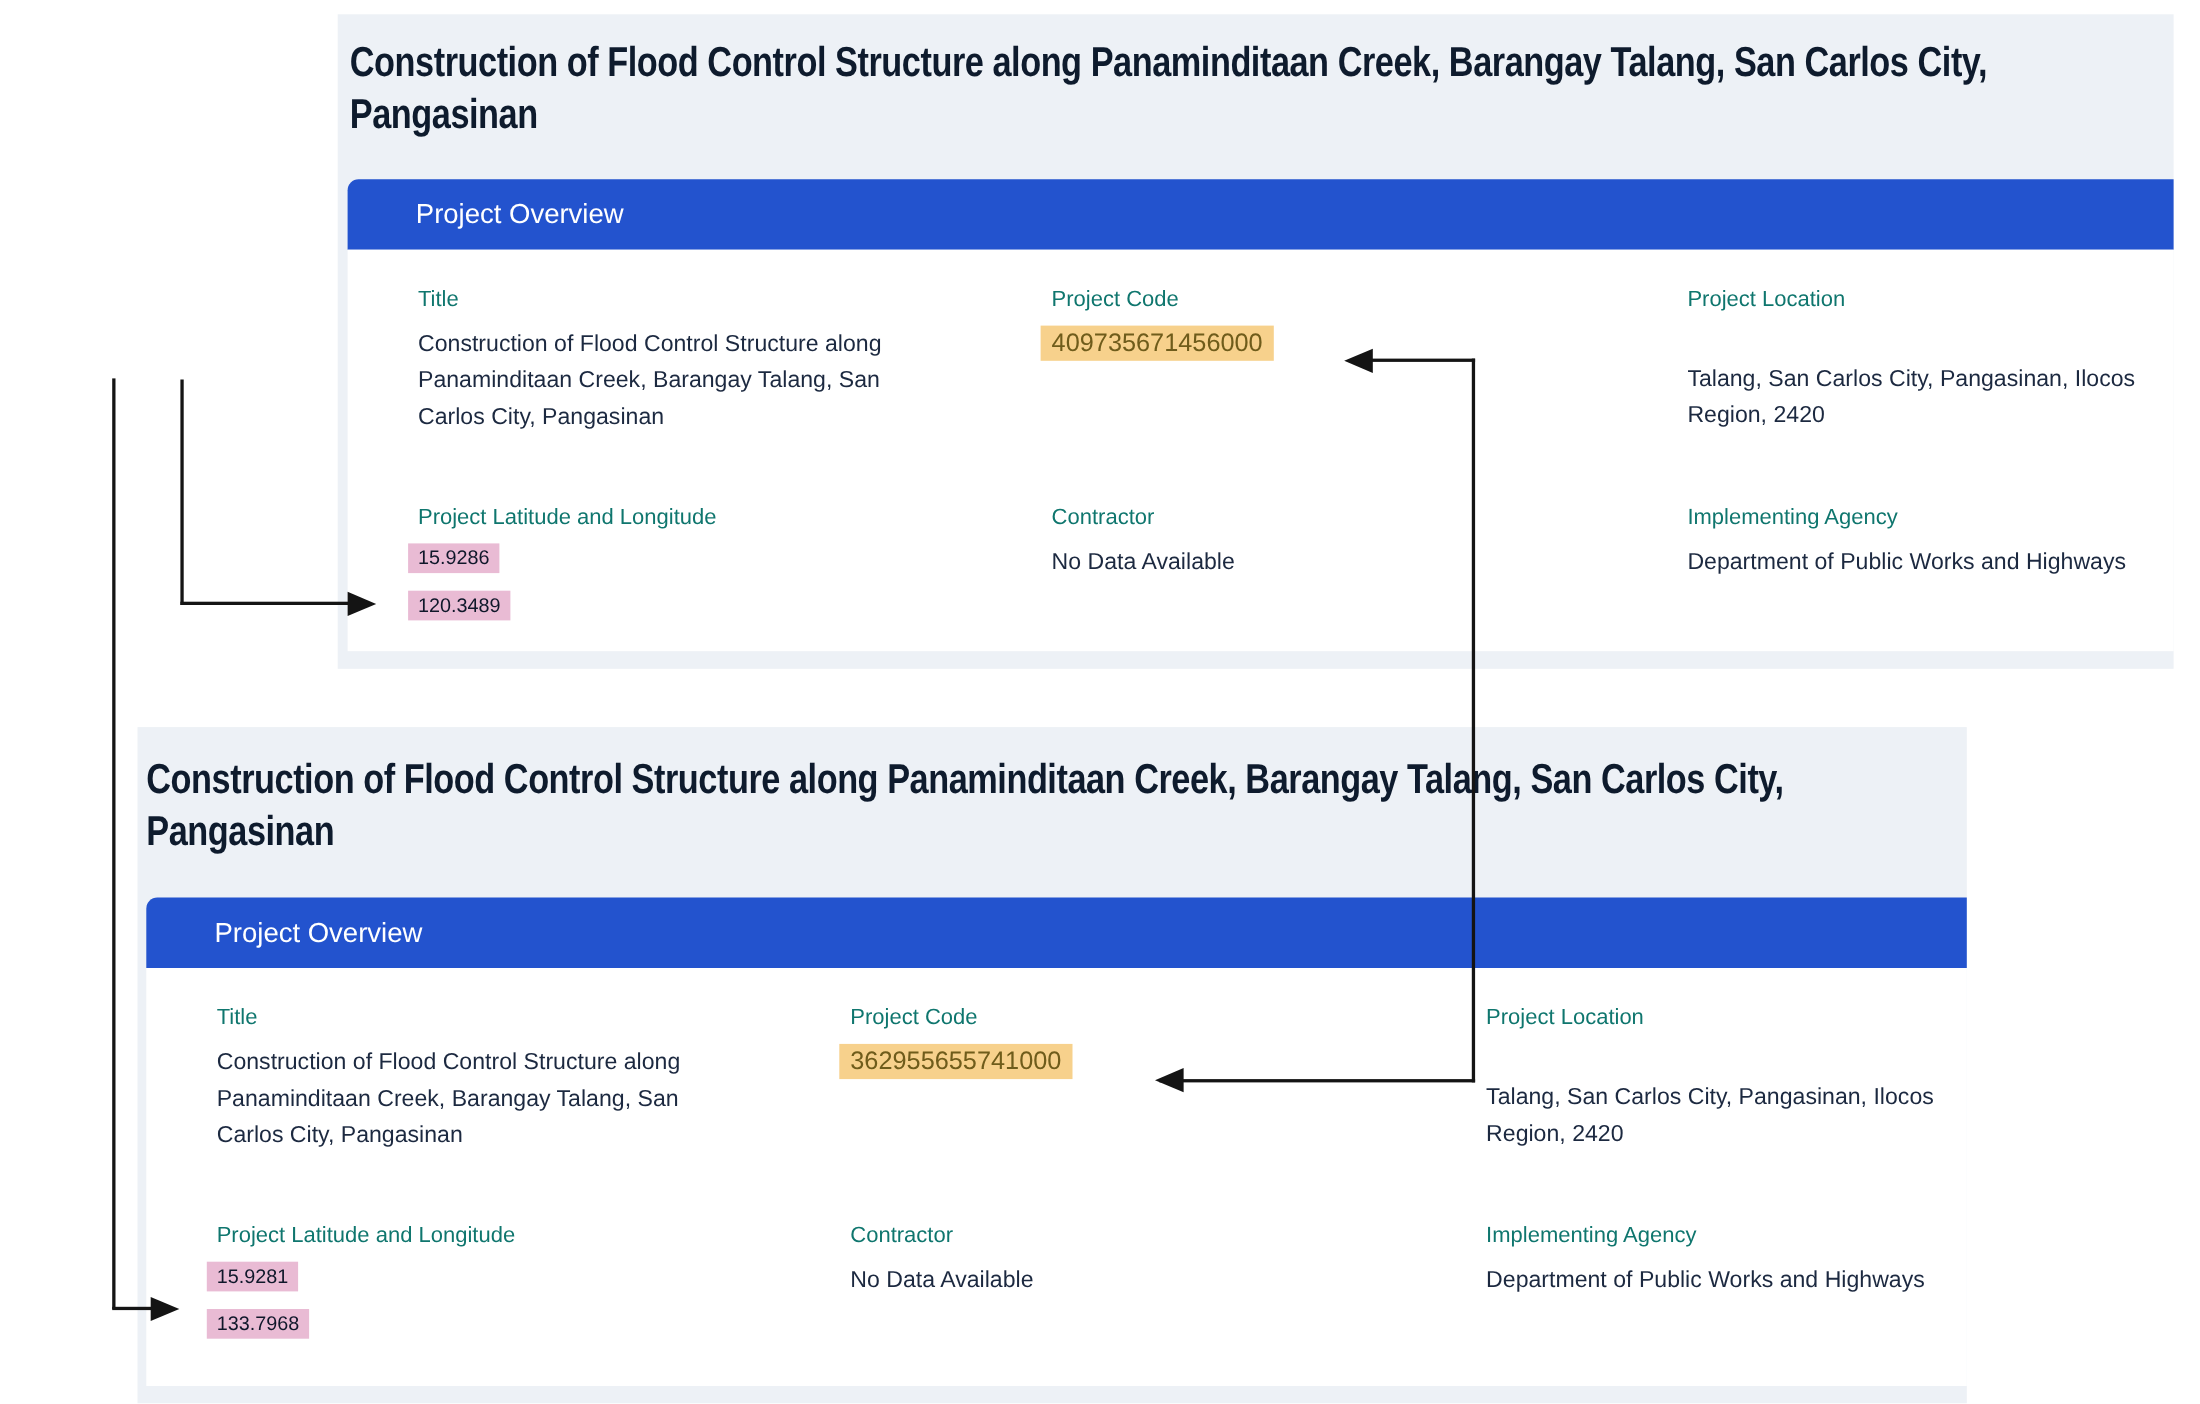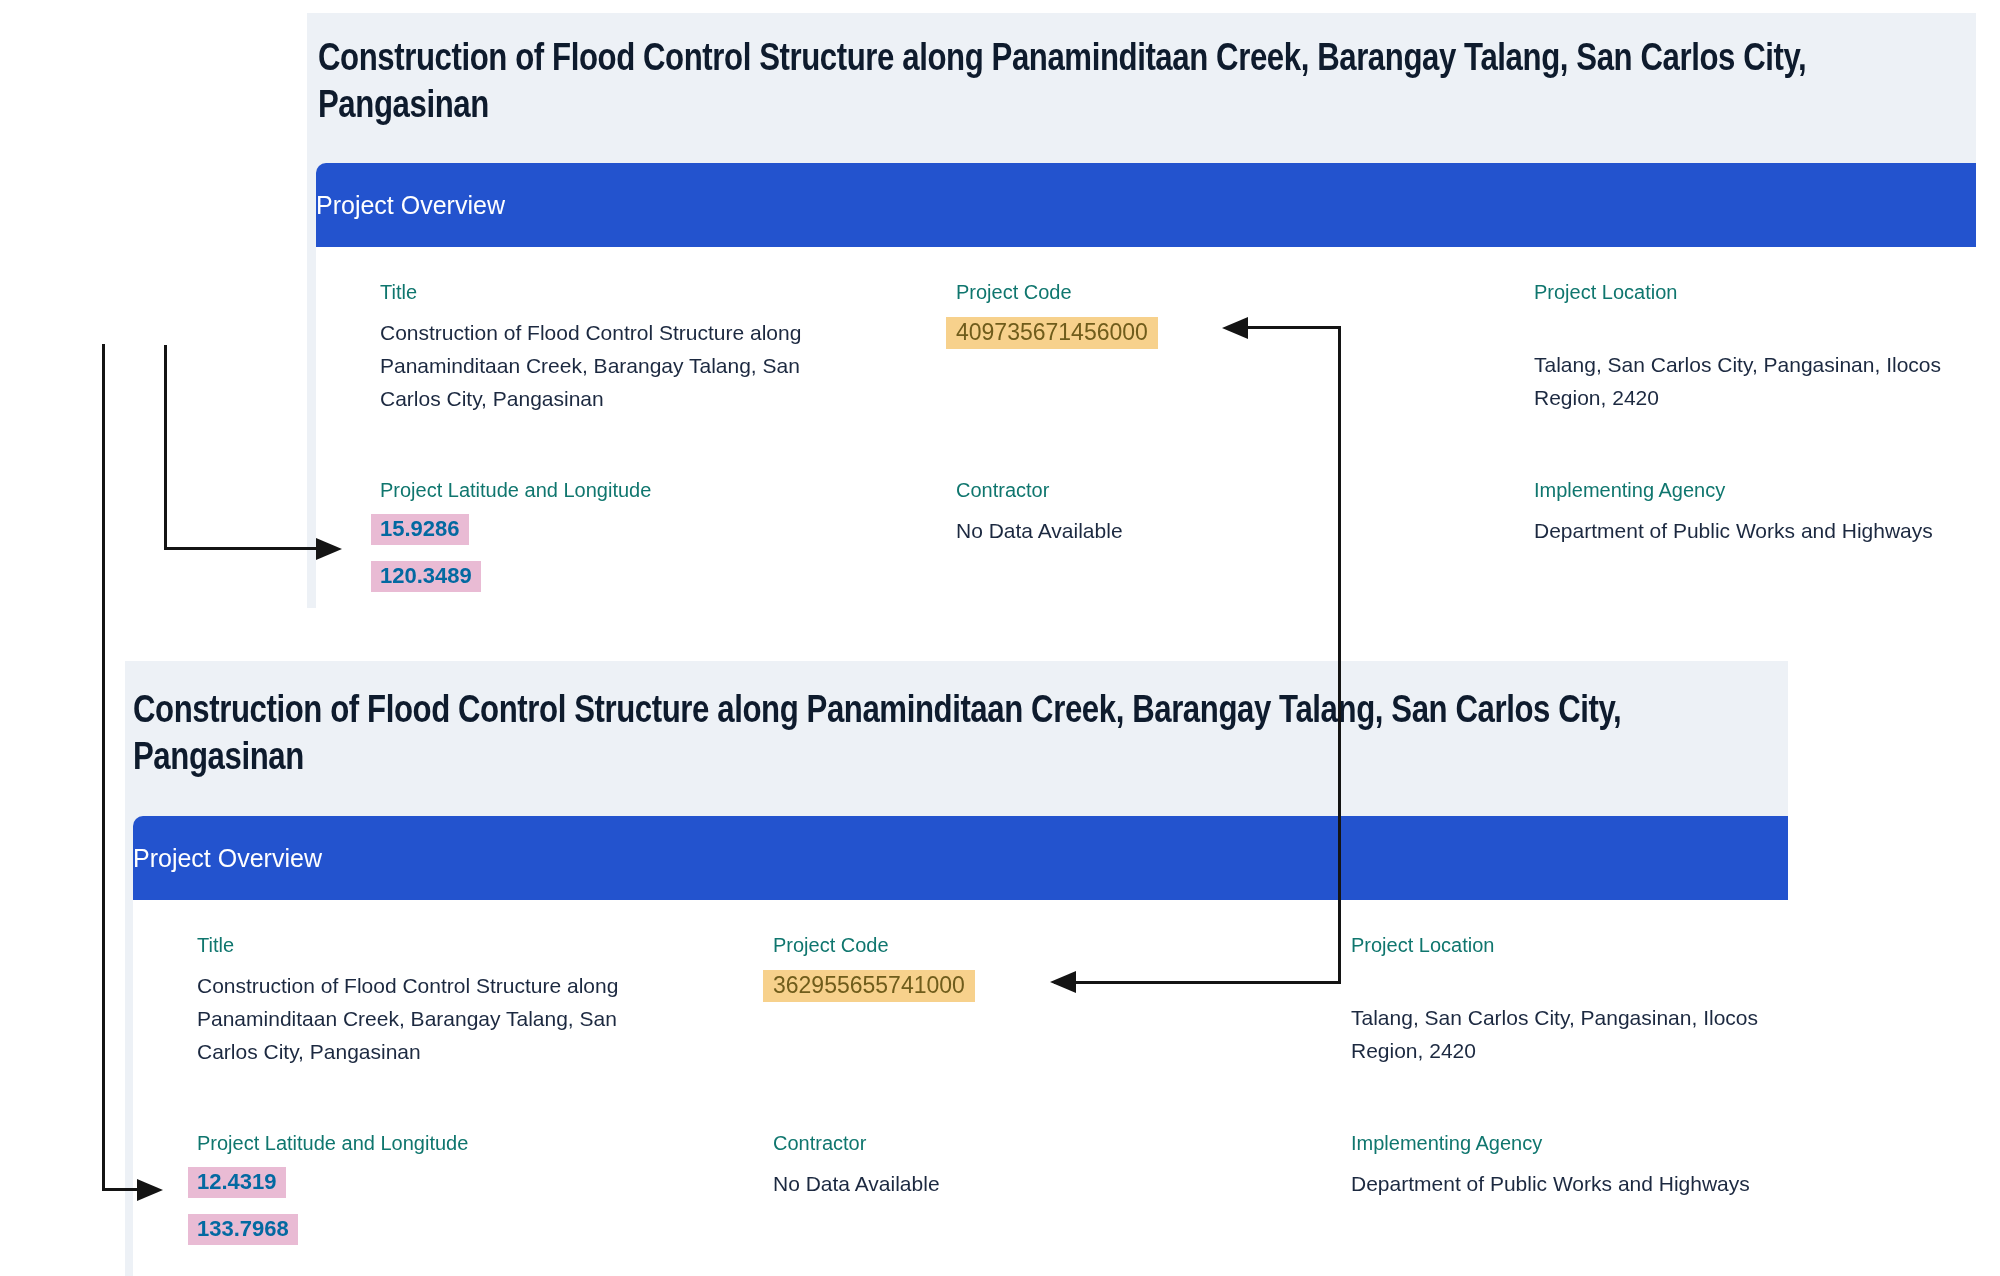--- a/index.html
+++ b/index.html
@@ -36,25 +36,26 @@
   .sec-top .section-title    { margin: 21px 0 0 11px; }
   .sec-bottom .section-title { margin: 25px 0 0 8px;  }
   .section-title .t-line { white-space: nowrap; }
 
   
   .card { position: absolute; right: 0; }
   .sec-top .card    { left: 9px; top: 150px; }
   .sec-bottom .card { left: 8px; top: 155px; }
 
   .card-header {
-    height: 84px;
+    height: 64px;
     background: #2353ce;
     border-radius: 10px 0 0 0;
     display: flex;
     align-items: center;
+    padding-left: 62px;
     color: #ffffff;
     font-size: 25px;
     font-weight: 500;
   }
   .card-body {
     background: #ffffff;
     padding: 33px 0 0 64px;
   }
   .sec-top .card-body    { height: 332px; }
   .sec-bottom .card-body { height: 347px; }
@@ -85,26 +86,25 @@
     color: #6f5c1b;
     font-size: 23px;
     line-height: 1;
     padding: 4px 10px 5px 10px;
     margin-left: -10px;
   }
   .coord-row { line-height: 0; margin-bottom: 16px; }
   .hl-coord {
     display: inline-block;
     background: #e9bbd4;
-    color: #0369a1;
-    font-size: 22px;
+    color: #0f172a;
+    font-size: 18px;
     line-height: 1;
     padding: 4px 9px 5px 9px;
     margin-left: -9px;
-    font-weight: bold;
   }
 
   
   .seg {
     position: absolute;
     background: #141414;
     z-index: 5;
   }
   .head {
     position: absolute;
@@ -209,21 +209,21 @@
 
         <div class="field">
           <div class="field-label">Project Location</div>
           <div class="field-value w-location">Talang, San Carlos City, Pangasinan, Ilocos Region, 2420</div>
         </div>
 
         <div class="field">
           <div class="field-label">Project Latitude and Longitude</div>
           <div class="field-value">
             <div class="coord-row">
-              <span class="hl-coord">12.4319</span>
+              <span class="hl-coord">15.9281</span>
             </div>
             <div class="coord-row">
               <span class="hl-coord">133.7968</span>
             </div>
           </div>
         </div>
 
         <div class="field">
           <div class="field-label">Contractor</div>
           <div class="field-value">No Data Available</div>

